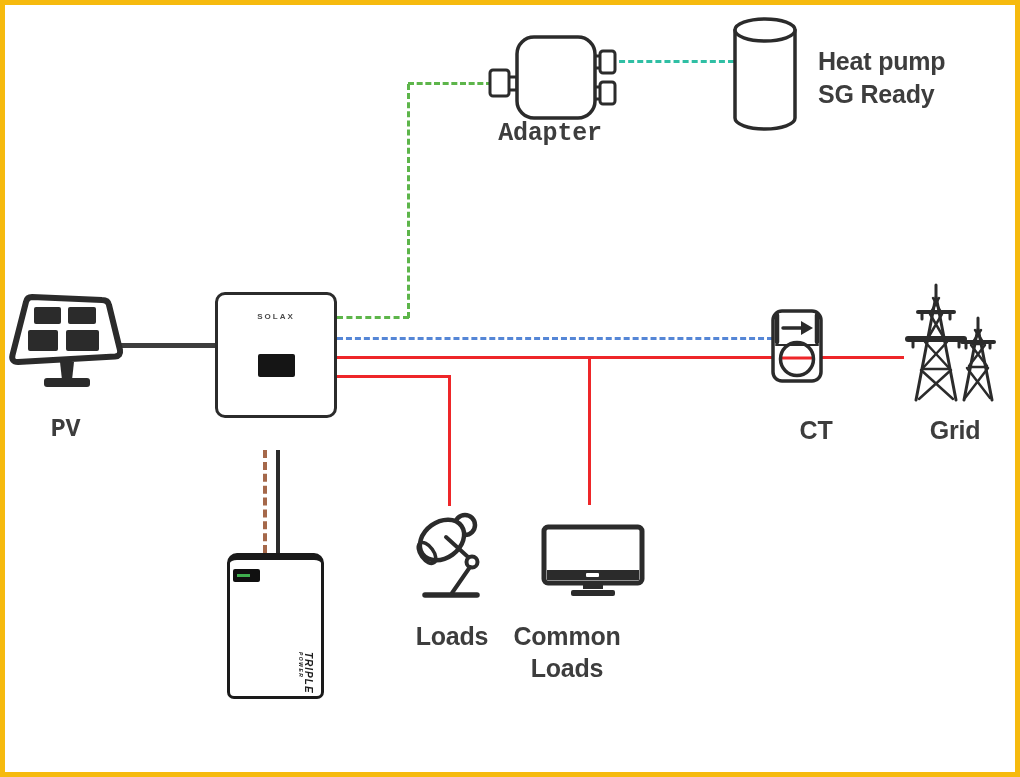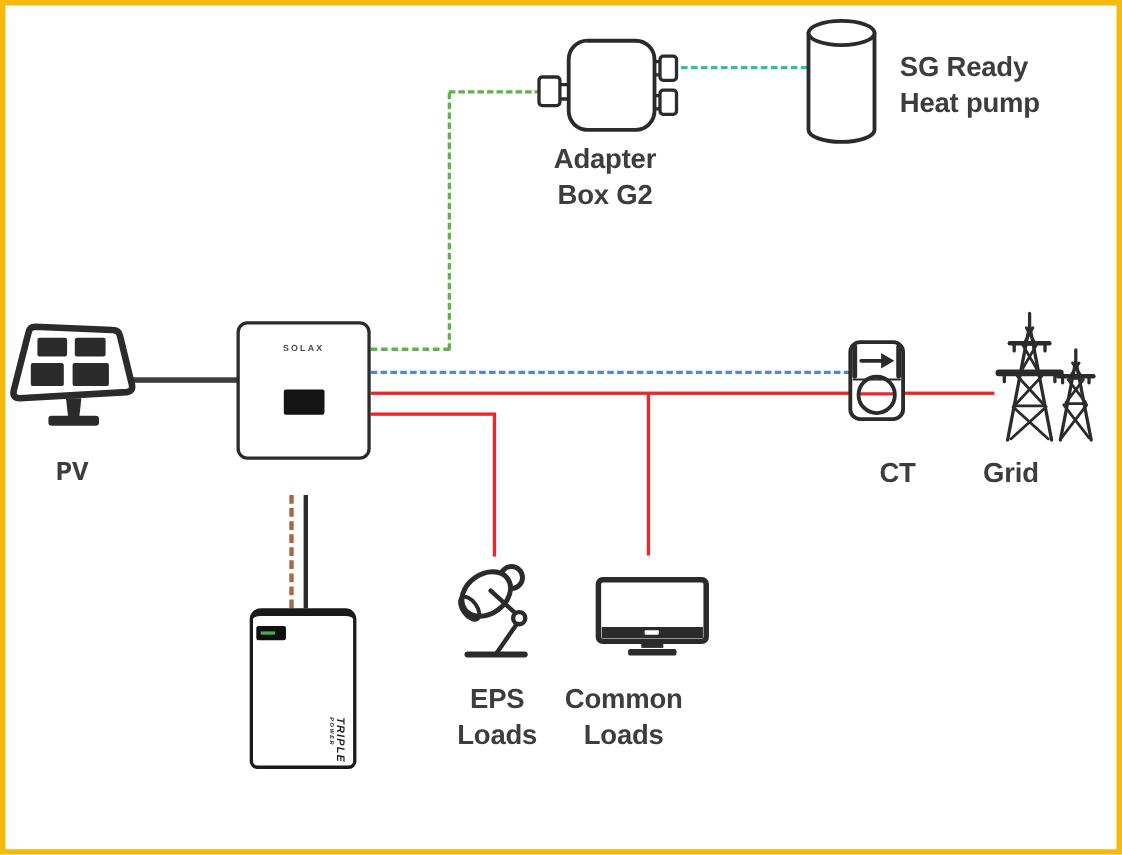--- a/index.html
+++ b/index.html
@@ -157,32 +157,30 @@
       <div class="bat-display">
         <div class="bat-led"></div>
       </div>
       <div class="bat-brand">
         <div class="l1">TRIPLE</div>
         <div class="l2">POWER</div>
       </div>
     </div>
 
     <div class="lbl" style="left:18px;top:414px;width:95px;font-family:Liberation Mono, monospace;">PV</div>
-    <div class="lbl" style="left:470px;top:129px;width:160px;">
+    <div class="lbl" style="left:470px;top:118px;width:160px;font-family:Liberation Mono, monospace;">
       <div>Adapter</div>
-      <div>Box G2</div>
     </div>
     <div class="lbl" style="left:818px;top:45px;width:180px;text-align:left;line-height:33px;">
+      <div>Heat pump</div>
       <div>SG Ready</div>
-      <div>Heat pump</div>
     </div>
     <div class="lbl" style="left:776px;top:414px;width:80px;">CT</div>
-    <div class="lbl" style="left:874px;top:414px;width:90px;">Grid</div>
+    <div class="lbl" style="left:910px;top:414px;width:90px;">Grid</div>
     <div class="lbl" style="left:402px;top:620px;width:100px;">
-      <div>EPS</div>
       <div>Loads</div>
     </div>
     <div class="lbl" style="left:505px;top:620px;width:124px;">
       <div>Common</div>
       <div>Loads</div>
     </div>
 
   </div>
 </div>
 

